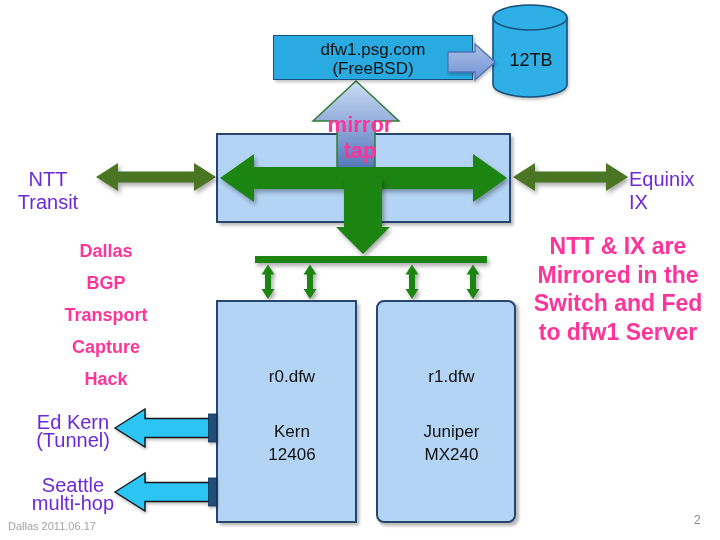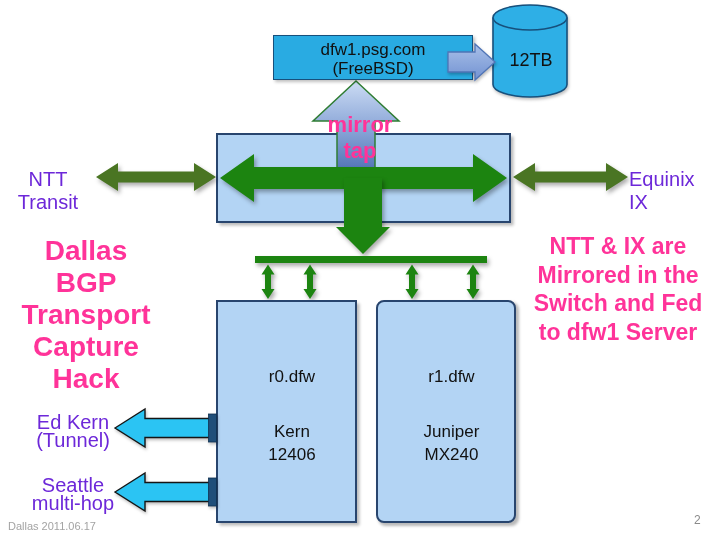--- a/index.html
+++ b/index.html
@@ -14,21 +14,21 @@
   .router-vendor{margin-top:33px;text-align:center;font-size:17px;line-height:22px;color:#111;}
   .router-model{text-align:center;font-size:17px;line-height:23px;color:#111;}
   svg.layer{position:absolute;left:0;top:0;}
   #svg-main{z-index:2;}
   #svg-top{z-index:4;}
   #cyl-wrap{position:absolute;left:489px;top:4px;z-index:3;}
   .shadow{filter:drop-shadow(2.5px 3px 2px rgba(0,0,0,.33));}
   .lightshadow{filter:drop-shadow(1.5px 2px 1.5px rgba(0,0,0,.25));}
   .label{position:absolute;color:#6d28d9;font-size:20px;z-index:5;}
   .pink{position:absolute;color:#ff3399;font-weight:bold;text-align:center;z-index:5;}
-  #title{left:0;top:235px;width:172px;font-size:28px;line-height:32px;}
+  #title{left:0;top:235px;width:172px;font-size:18px;line-height:32px;padding-left:20px;}
   #note{left:518px;top:232px;width:200px;font-size:23px;line-height:28.5px;}
   #mirror-label{left:310px;top:101px;width:100px;font-size:22px;line-height:26px;margin-top:11px;}
   #ntt-label{left:2px;top:168px;width:92px;text-align:center;}
   #eqx-label{left:629px;top:168px;width:88px;text-align:left;}
   #edkern-label{left:23px;top:413px;width:100px;text-align:center;line-height:18px;}
   #seattle-label{left:23px;top:476px;width:100px;text-align:center;line-height:18px;}
   #storage-label{position:absolute;left:494px;top:50px;width:74px;text-align:center;font-size:18px;z-index:5;color:#111;}
   #footer{position:absolute;left:8px;top:520px;font-size:11px;color:#a3a3a3;z-index:5;}
   #pagenum{position:absolute;left:694px;top:513px;font-size:12px;color:#8a8a8a;z-index:5;}
 </style>

